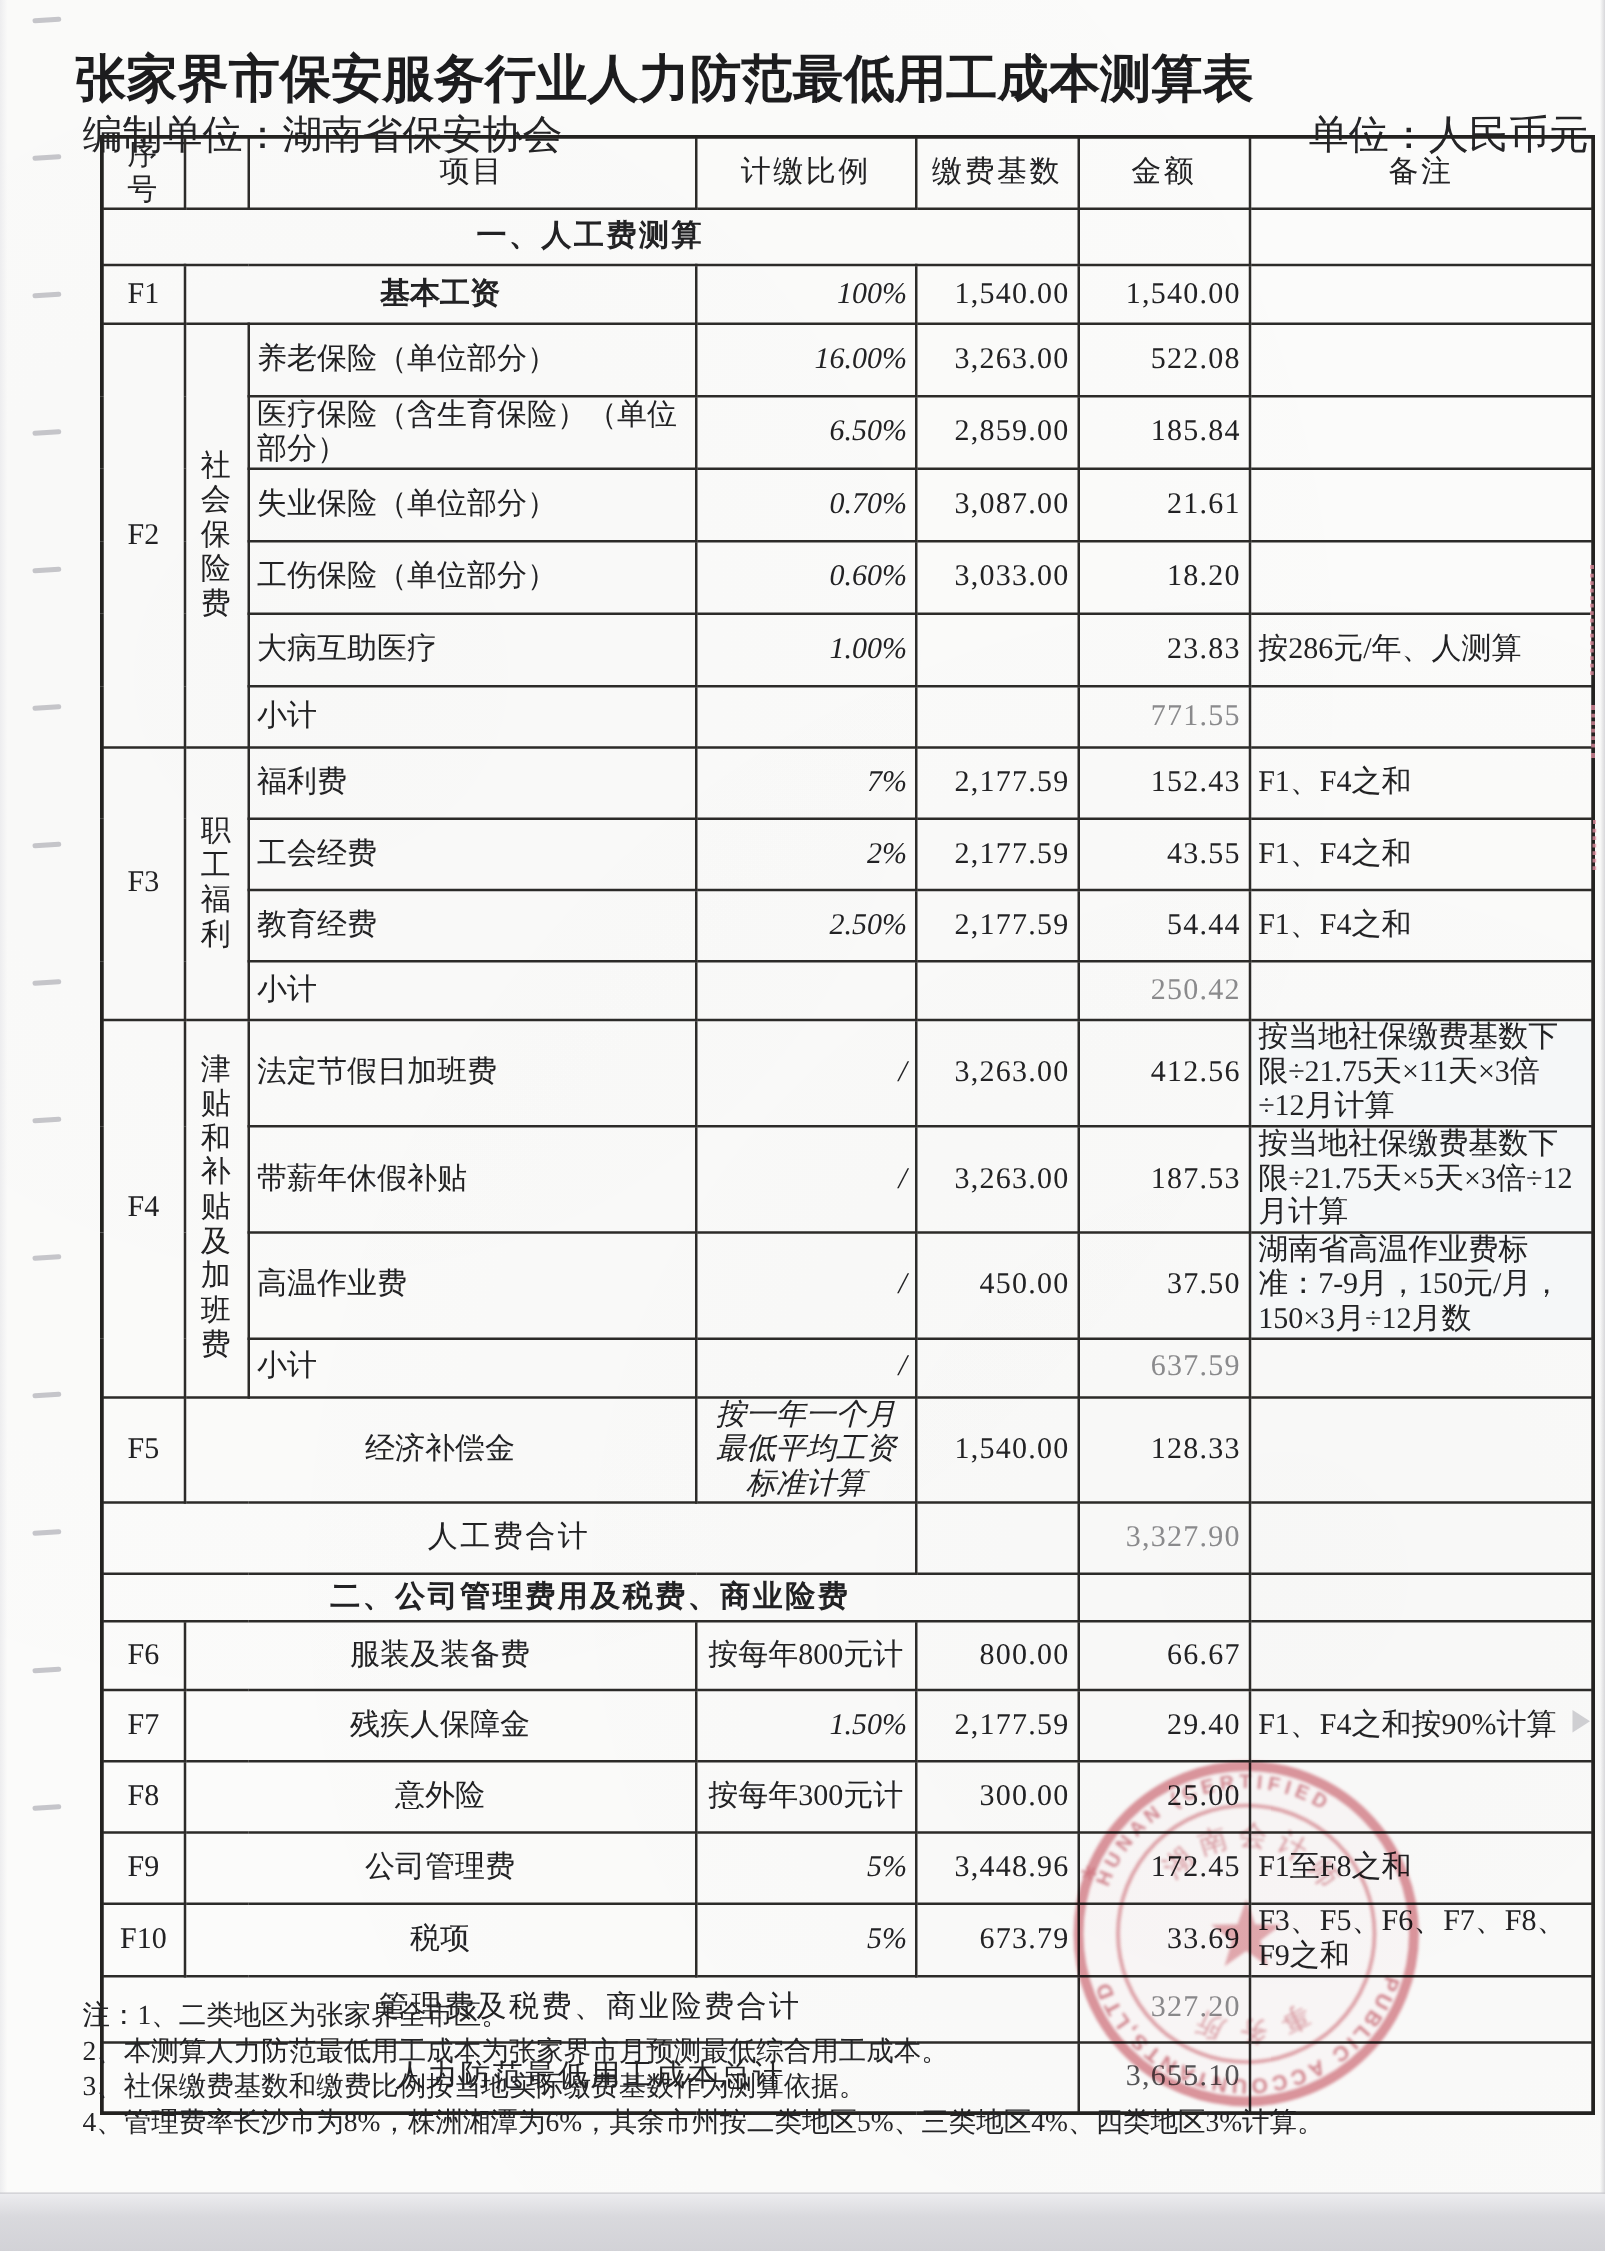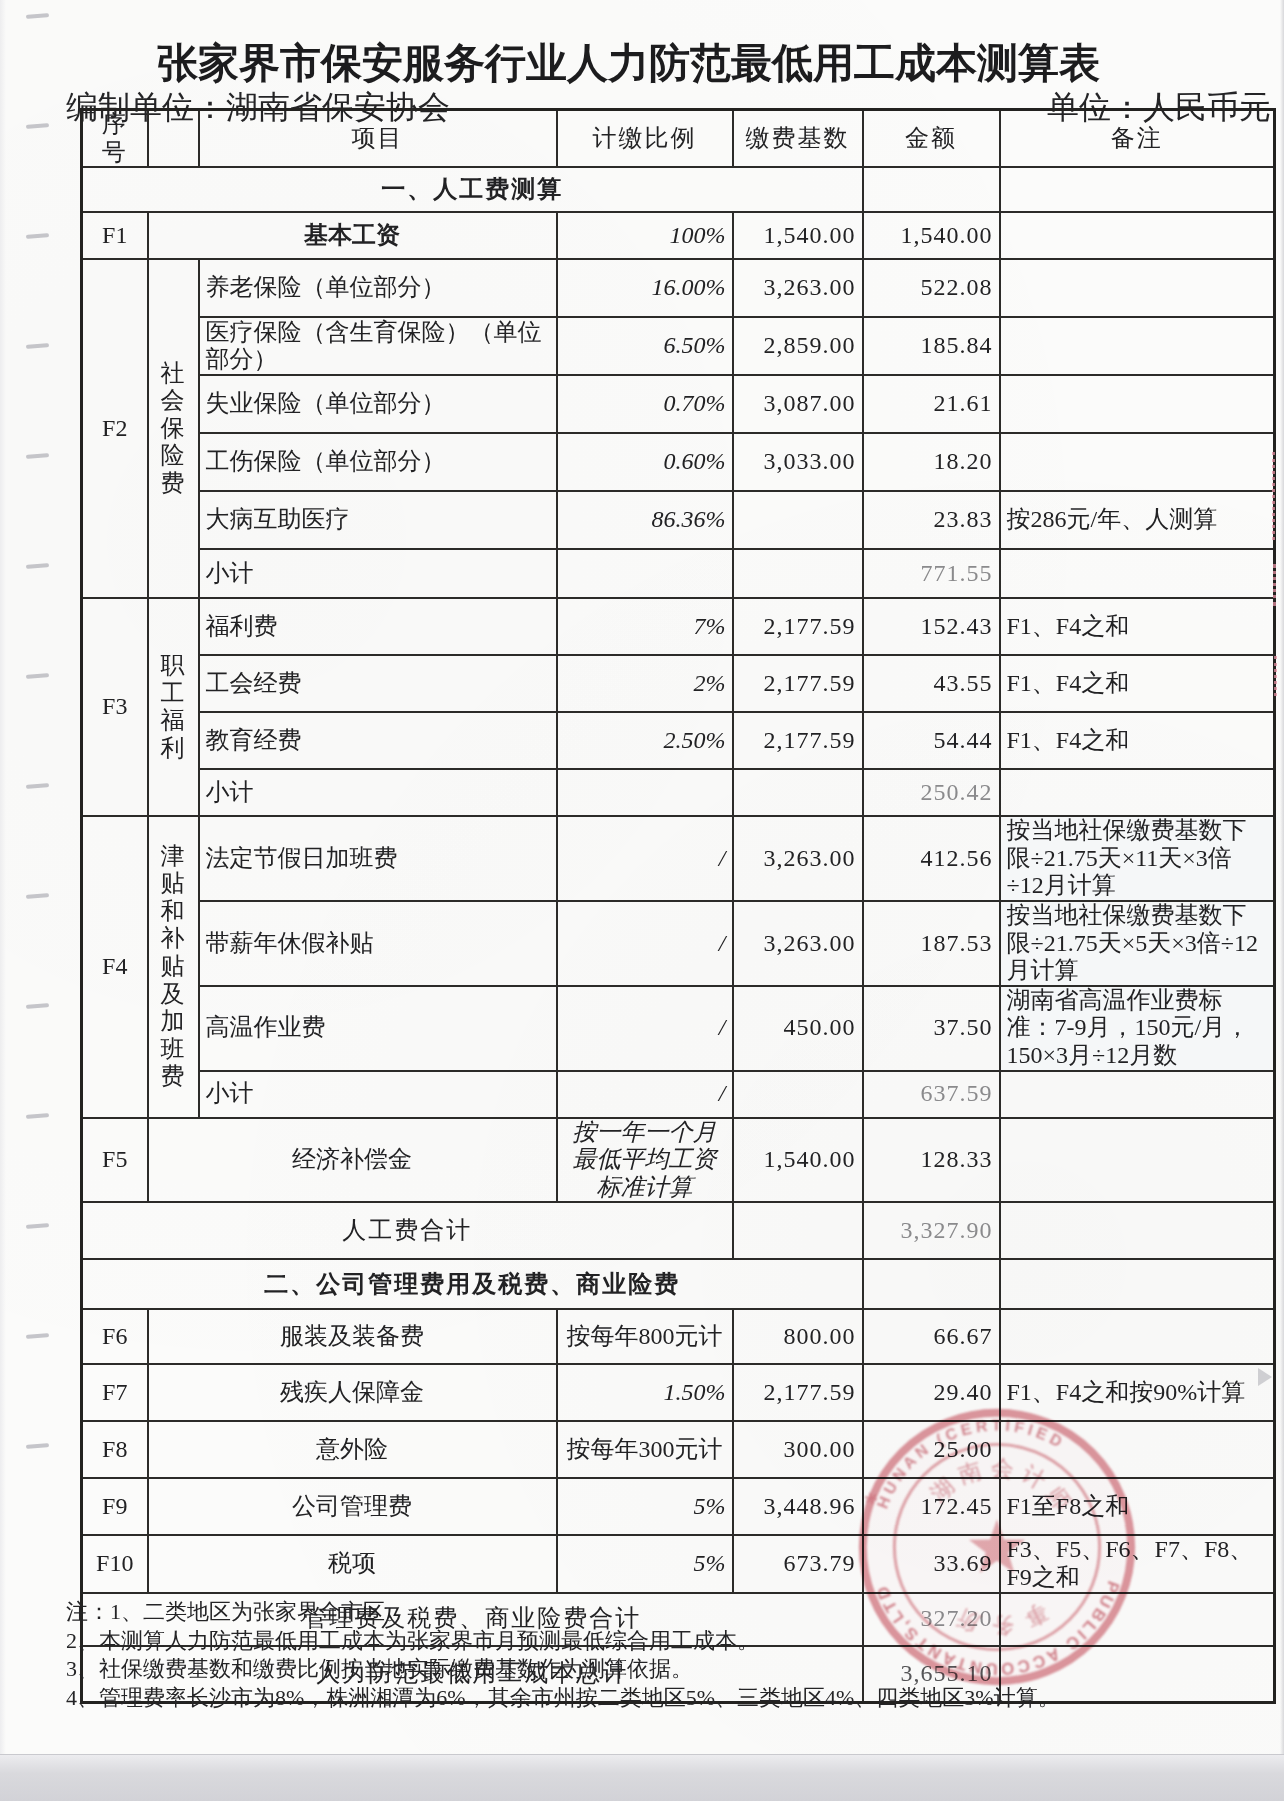--- a/index.html
+++ b/index.html
@@ -9,21 +9,21 @@
                          radial-gradient(circle at 80% 70%, rgba(0,0,0,0.015), transparent 55%);}
   
   .bottom-strip{position:absolute;left:0;bottom:0;width:100%;height:46px;
      background:linear-gradient(180deg,#ececef 0,#d9d9dd 40%,#d2d2d7 100%);border-top:1px solid #c9c9ce;}
   .right-sliver{position:absolute;right:0;top:0;width:4px;height:100%;background:linear-gradient(90deg,transparent,#d8d8db);}
   .left-sliver{position:absolute;left:0;top:0;width:6px;height:100%;background:linear-gradient(90deg,#ededef,transparent);}
 
   .punch{position:absolute;left:26px;width:23px;height:4px;background:#b3b3b9;border-radius:2px;
          transform:rotate(-4deg);opacity:.75;}
 
-  .title{position:absolute;left:60px;top:36px;width:1040px;text-align:right;
+  .title{position:absolute;left:60px;top:36px;width:1040px;text-align:left;
          font-family:Liberation Sans, sans-serif;font-weight:bold;
          font-size:41px;color:#1c1c1e;letter-spacing:0px;}
   .meta{position:absolute;left:66px;top:86px;width:1205px;font-size:32px;color:#242426;}
   .meta .left{float:left;}
   .meta .right{float:right;}
 
   table.main{position:absolute;left:80px;top:108px;width:1193px;border-collapse:collapse;
              table-layout:fixed;color:#222224;}
   table.main td{border:2px solid #2c2b29;padding:0 6px;font-size:24px;overflow:hidden;
                 vertical-align:middle;line-height:1.15;}
@@ -152,21 +152,21 @@
     </tr>
     <tr style="height:58px">
       <td class="item">工伤保险（单位部分）</td>
       <td class="pct">0.60%</td>
       <td class="base">3,033.00</td>
       <td class="num">18.20</td>
       <td></td>
     </tr>
     <tr style="height:58px">
       <td class="item">大病互助医疗</td>
-      <td class="pct">86.36%</td>
+      <td class="pct">1.00%</td>
       <td></td>
       <td class="num">23.83</td>
       <td class="remark">按286元/年、人测算</td>
     </tr>
     <tr style="height:49px">
       <td class="item">小计</td>
       <td></td>
       <td></td>
       <td class="num grey">771.55</td>
       <td></td>
@@ -243,21 +243,21 @@
       <td></td>
     </tr>
 
     <tr style="height:57px">
       <td colspan="4" class="merge-label">人工费合计</td>
       <td></td>
       <td class="num grey">3,327.90</td>
       <td></td>
     </tr>
 
-    <tr style="height:50px">
+    <tr style="height:38px">
       <td colspan="5" class="section">二、公司管理费用及税费、商业险费</td>
       <td></td>
       <td></td>
     </tr>
 
     <tr style="height:55px">
       <td class="no">F6</td>
       <td colspan="2" class="c">服装及装备费</td>
       <td class="pctc">按每年800元计</td>
       <td class="base">800.00</td>

